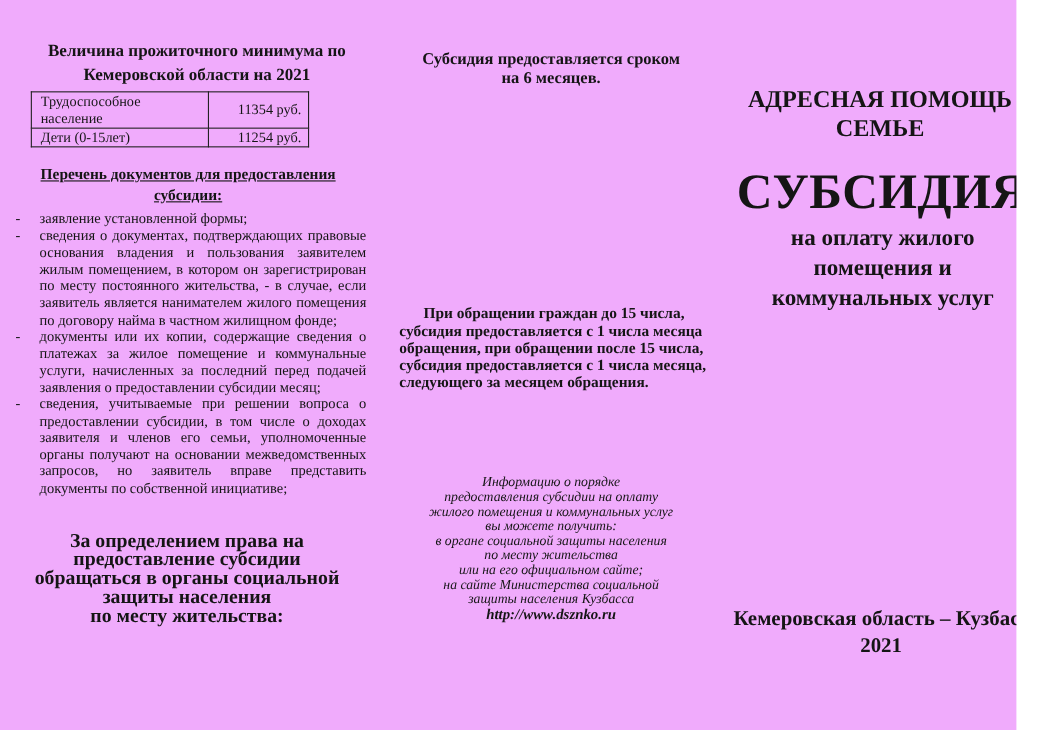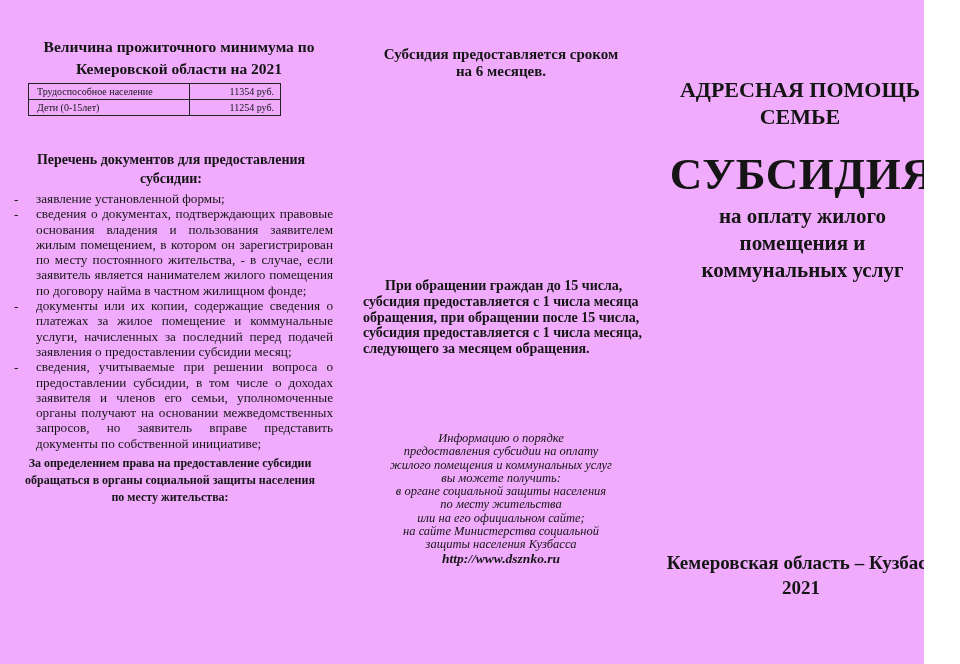--- a/index.html
+++ b/index.html
@@ -19,50 +19,51 @@
   .ctr { text-align: center; }
 
   
   .lt-title {
     left: 28px; top: 36px; width: 302px;
     font-size: 15.5px; line-height: 22px;
   }
   table.minimum {
     left: 28px; top: 83px;
     border-collapse: collapse;
-    font-size: 10px;
+    font-size: 13px;
     border-radius: 16px;
   }
   table.minimum td {
     border: 1px solid #222;
     height: 15px;
     padding: 0 6px 0 8px;
   }
   table.minimum td.lbl { width: 146px; text-align: left; }
   table.minimum td.val { width: 76px;  text-align: right; }
 
   .docs-heading {
     left: 12px; top: 150px; width: 318px;
     font-size: 14px; line-height: 19px;
+    text-decoration: underline;
   }
   .docs-list {
     left: 12px; top: 191px; width: 321px;
     font-size: 13.2px; line-height: 15.3px;
   }
   .doc-item {
     position: relative;
     padding-left: 24px;
     text-align: justify;
     hyphens: manual;
   }
   .doc-item .marker { position: absolute; left: 2px; top: 0; }
 
   .lt-footer {
-    left: 8px; top: 455px; width: 324px;
-    font-size: 12px; line-height: 17px;
+    left: 8px; top: 483px; width: 324px;
+    font-size: 18px; line-height: 17px;
   }
 
   
   .md-term {
     left: 360px; top: 46px; width: 282px;
     font-size: 15px; line-height: 17px;
   }
   .md-date {
     left: 363px; top: 278px; width: 290px;
     font-size: 14px; line-height: 15.8px;

